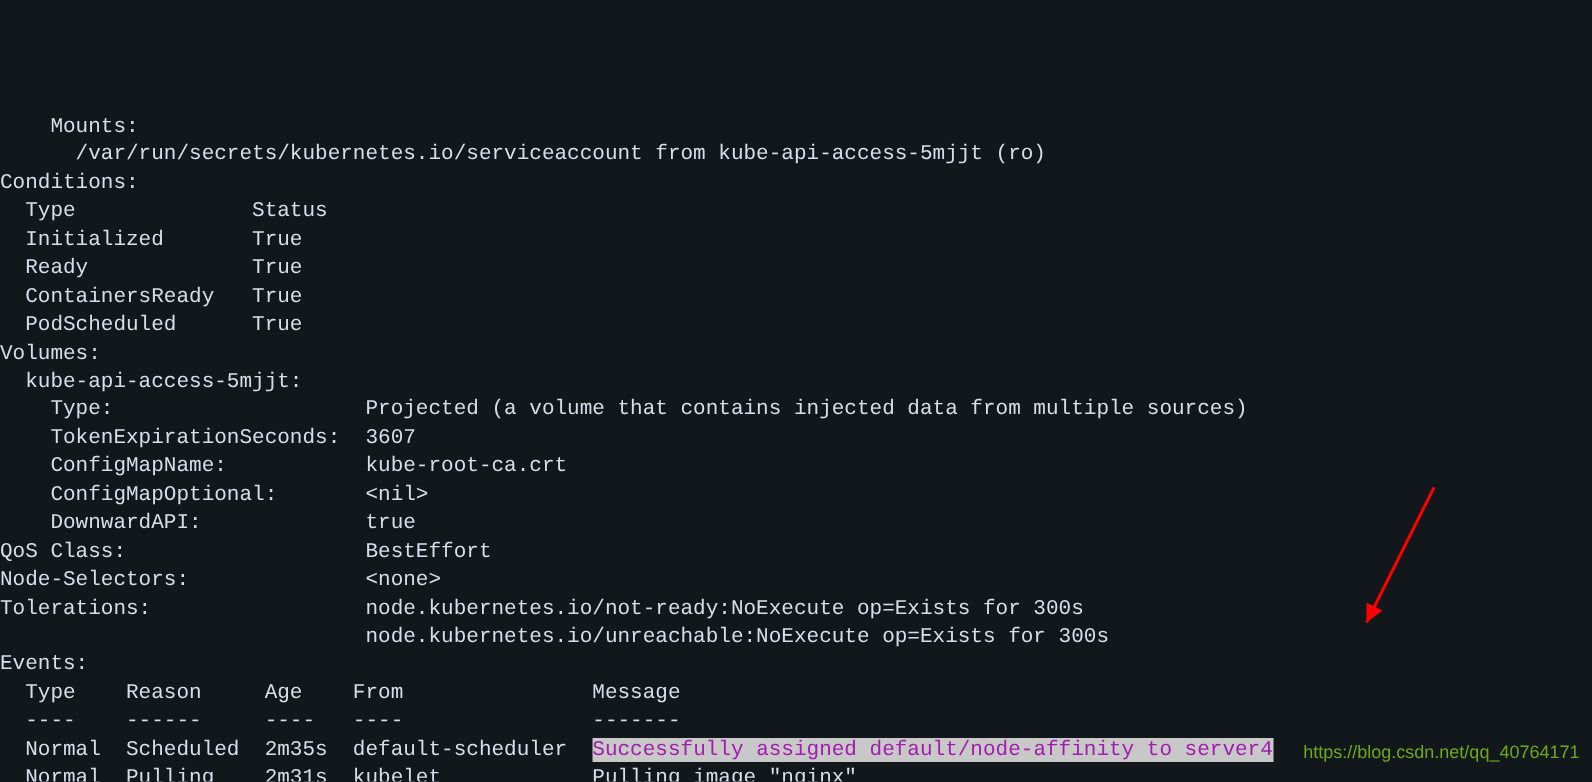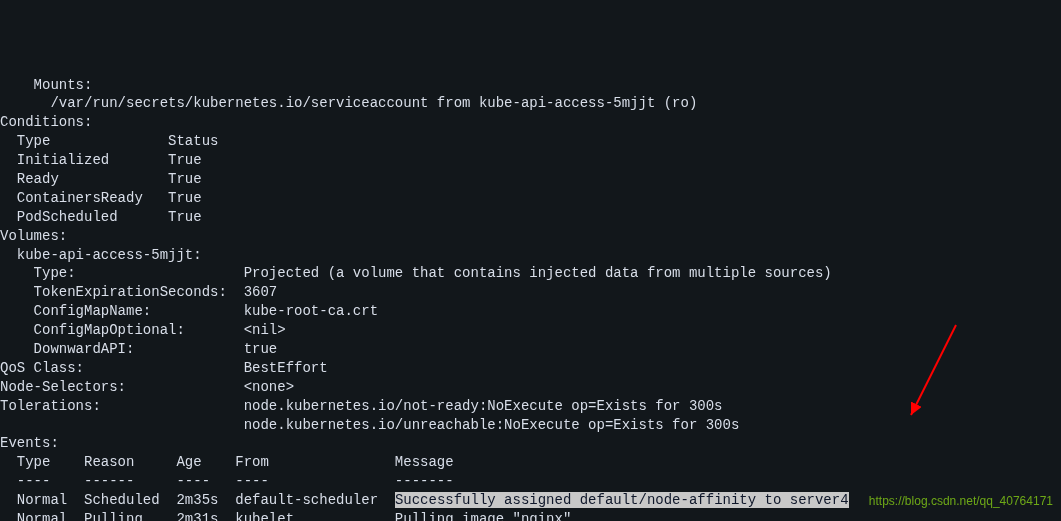--- a/index.html
+++ b/index.html
@@ -17,21 +17,21 @@
       position: relative;
     }
     .terminal {
       padding: 0;
     }
     .line {
       display: block;
     }
     .hl {
       background-color: #c8c8c8;
-      color: #0f172a;
+      color: #a21caf;
     }
     .arrow {
       position: absolute;
       top: 320px;
       right: 100px;
       width: 60px;
       height: 100px;
       pointer-events: none;
     }
     .watermark {

